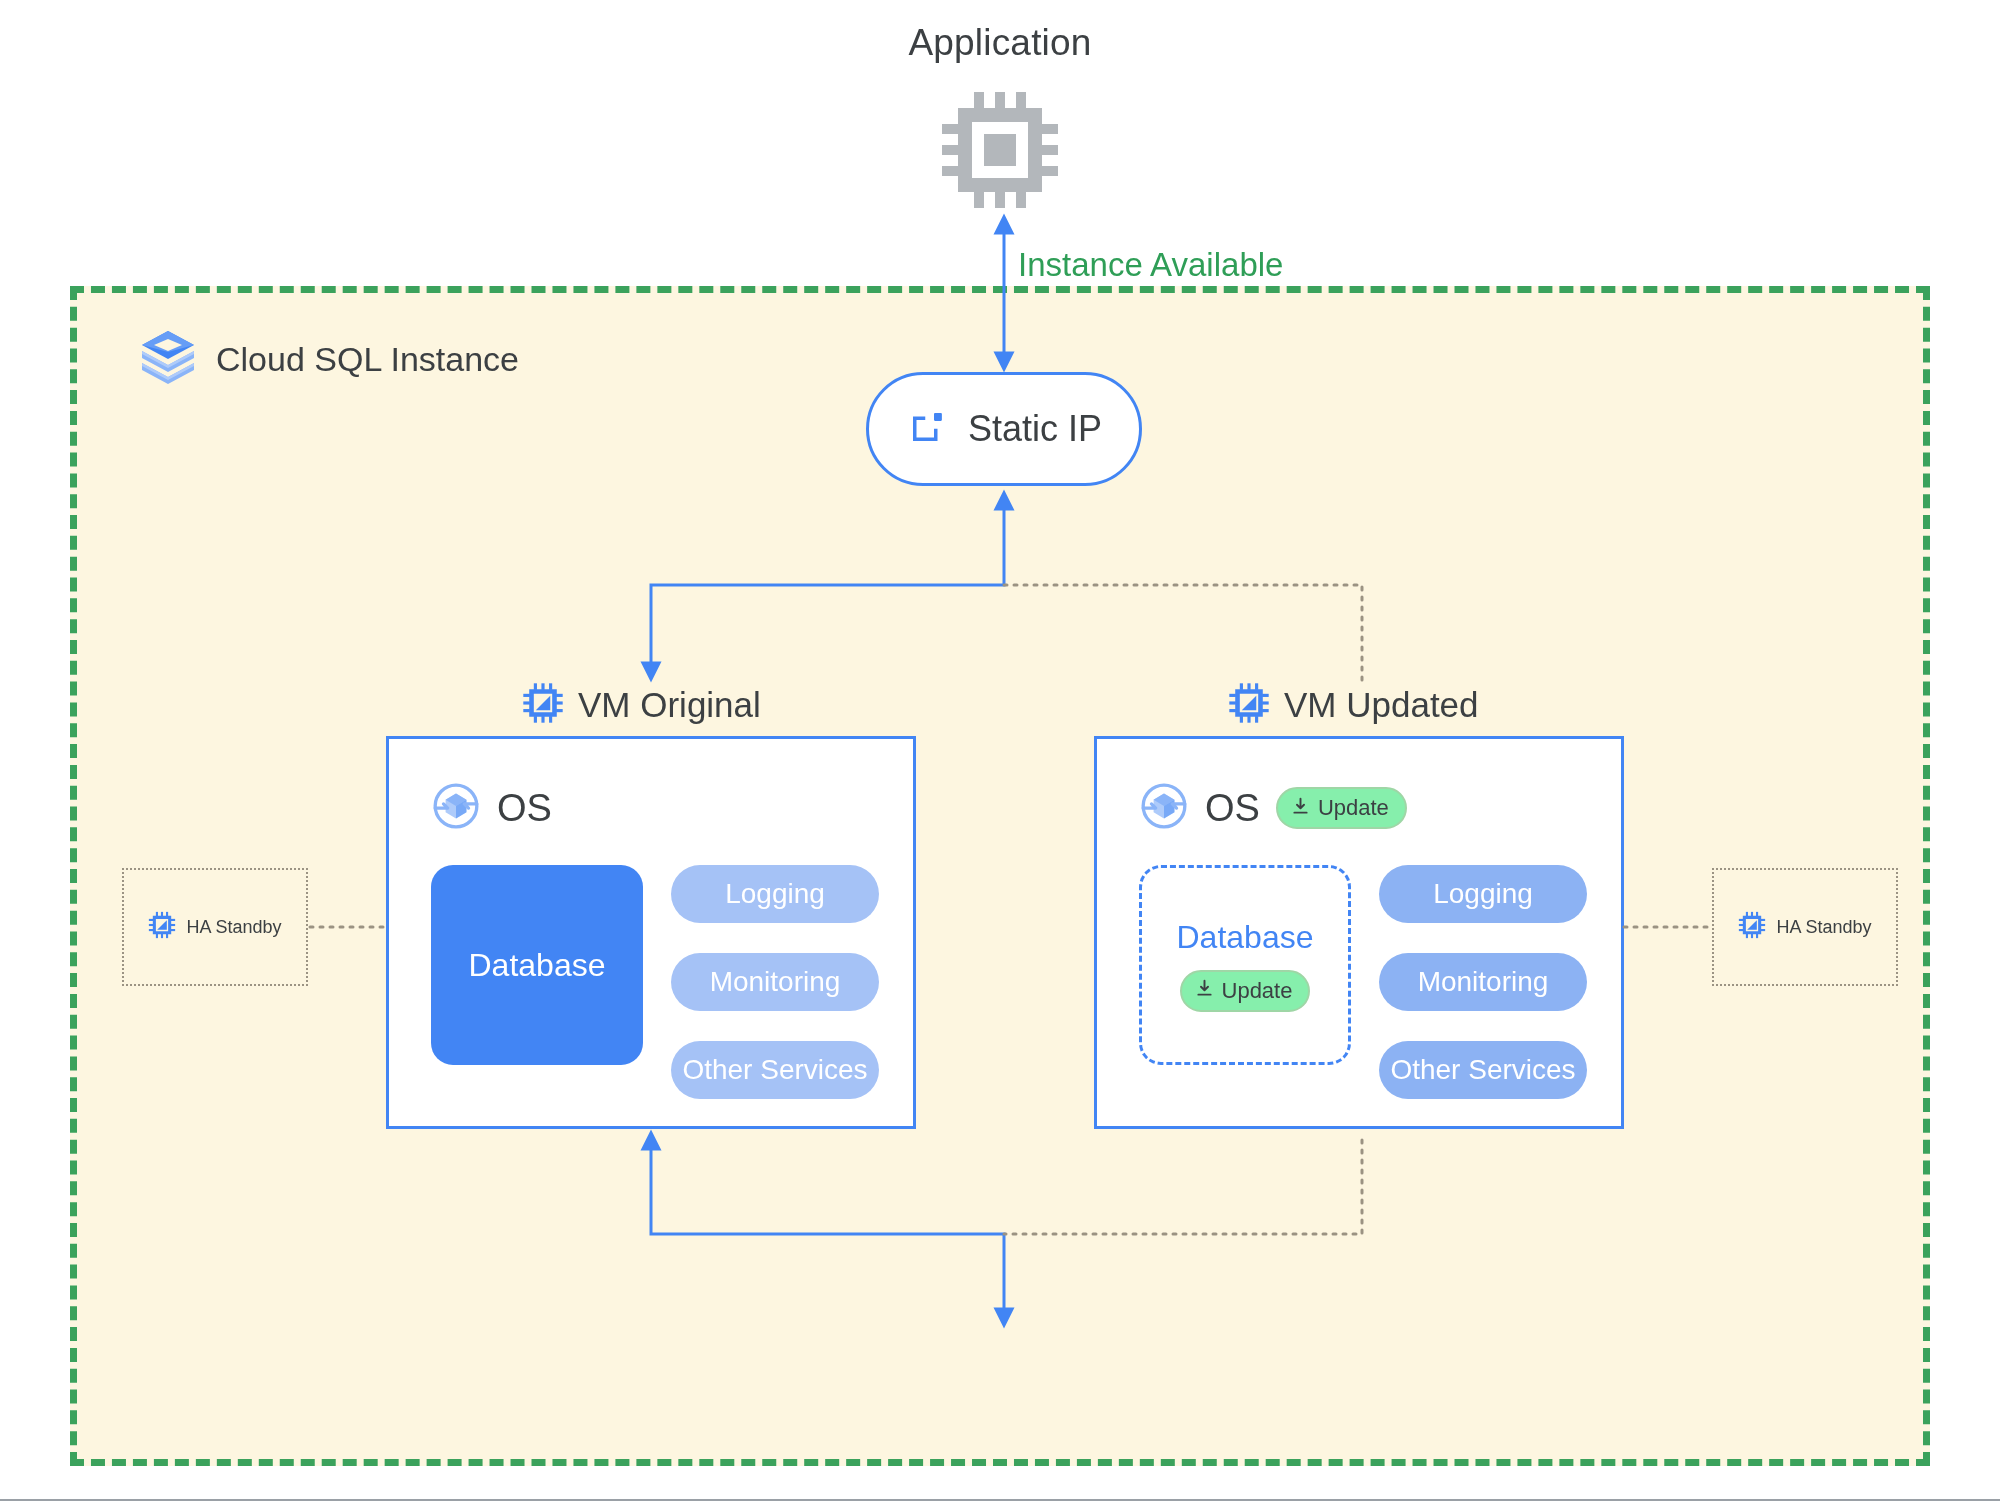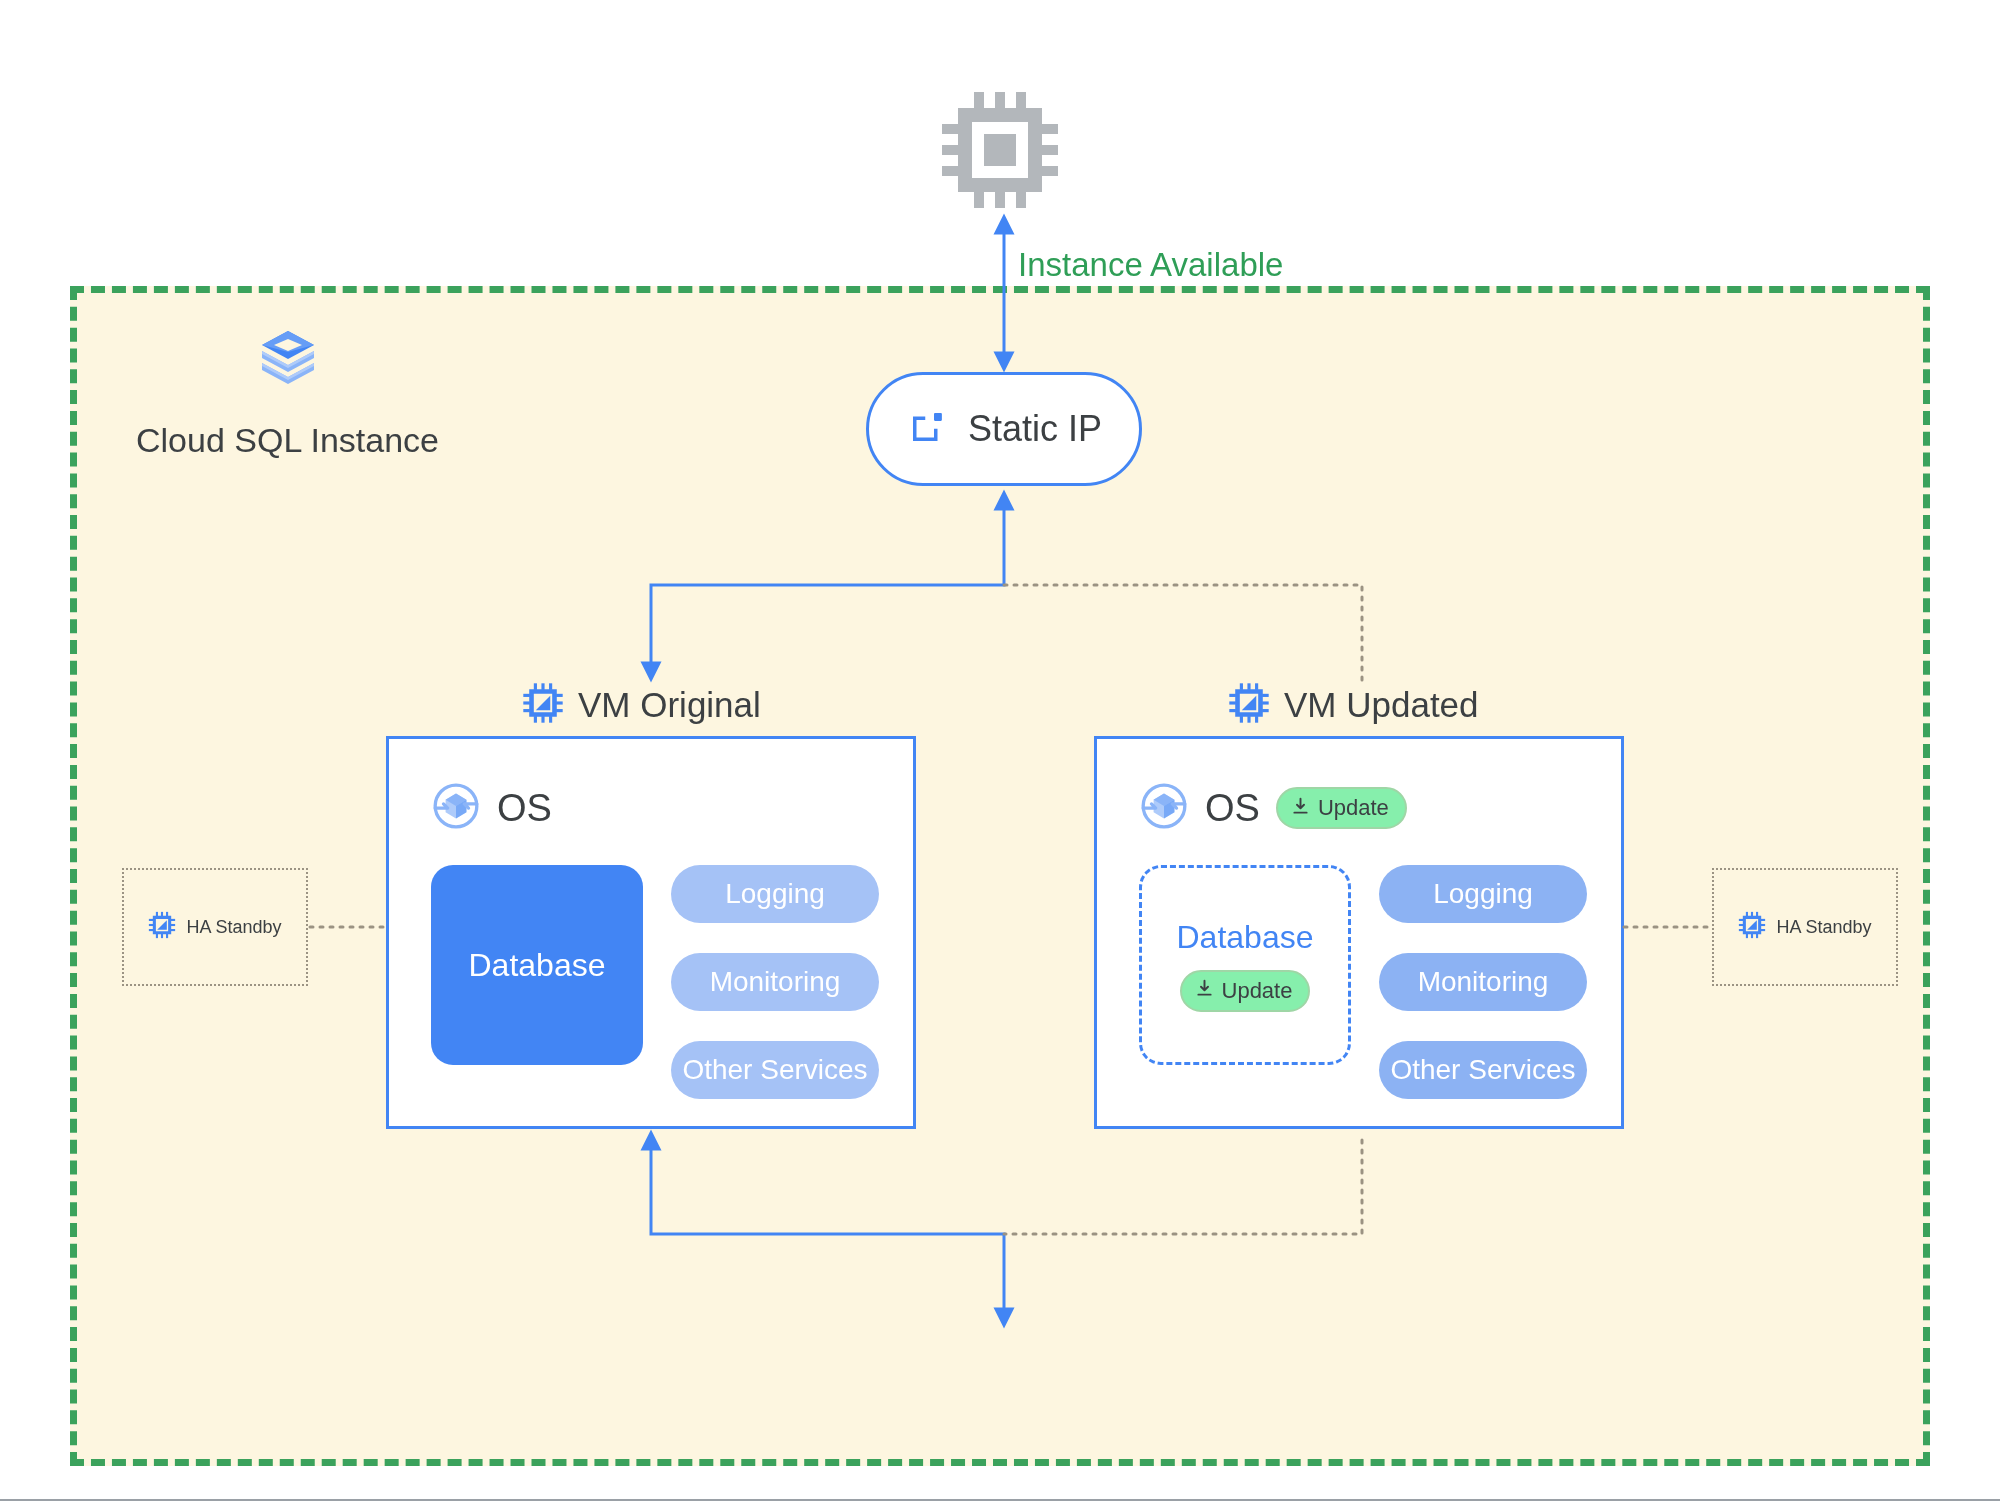--- a/index.html
+++ b/index.html
@@ -56,22 +56,21 @@
     border: 7px dashed #3ba25c;
   }
 
   
   .sql-title {
     position: absolute;
     left: 136px;
     top: 325px;
     display: flex;
     align-items: center;
-    gap: 28px;
-    flex-direction: column;
+    gap: 16px;
   }
   .sql-title .txt {
     font-size: 34px;
     color: #3c4043;
   }
 
   
   .avail-label {
     position: absolute;
     left: 1018px;
@@ -237,20 +236,21 @@
     left: 0; top: 0;
     width: 2000px; height: 1501px;
     pointer-events: none;
   }
 </style>
 </head>
 <body>
 
 <div id="stage">
 
+  <div class="app-label">Application</div>
   <div class="app-chip">
     <svg viewBox="0 0 64 64" width="128" height="128" aria-hidden="true">
       <g fill="#b3b7bb">
         <rect x="19" y="3" width="5" height="10"></rect>
         <rect x="29.5" y="3" width="5" height="10"></rect>
         <rect x="40" y="3" width="5" height="10"></rect>
         <rect x="19" y="51" width="5" height="10"></rect>
         <rect x="29.5" y="51" width="5" height="10"></rect>
         <rect x="40" y="51" width="5" height="10"></rect>
         <rect x="3" y="19" width="10" height="5"></rect>

